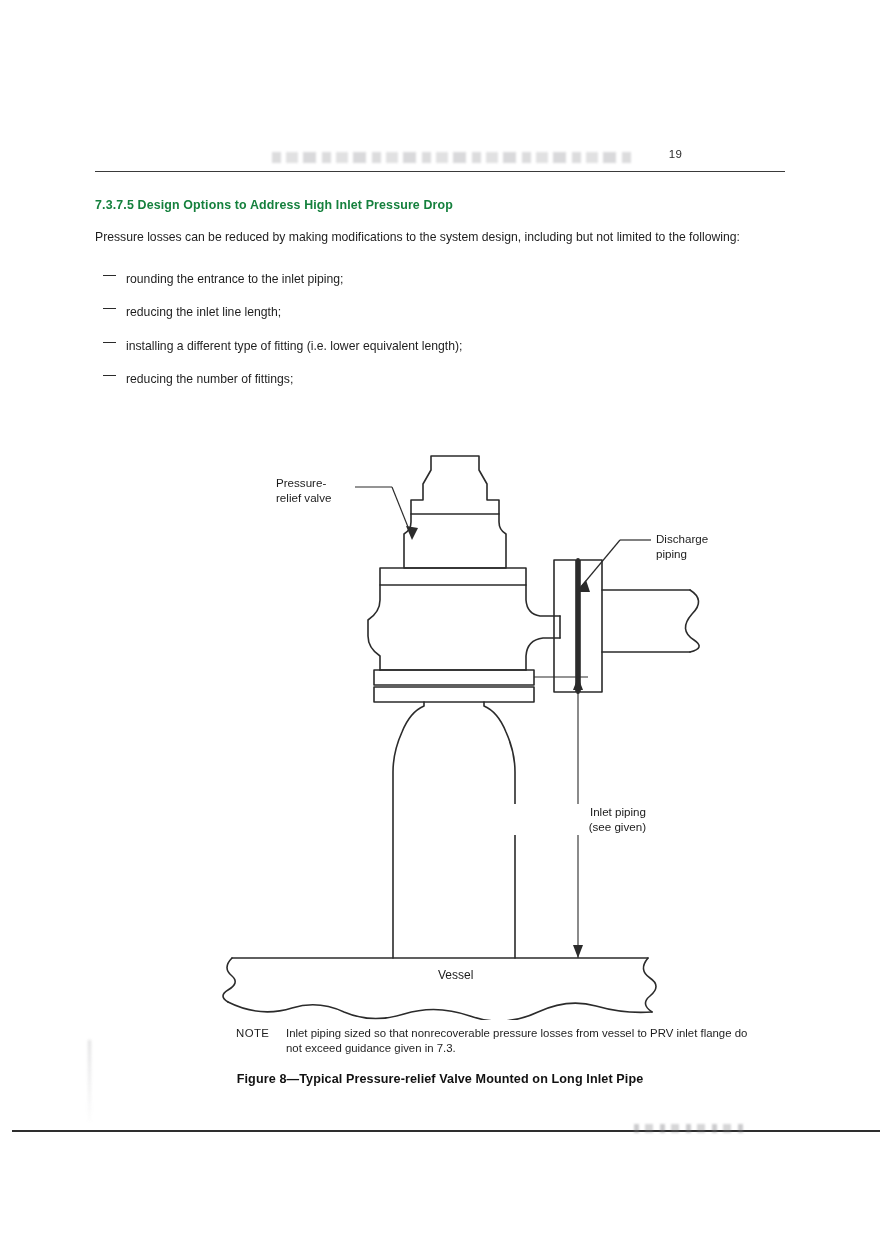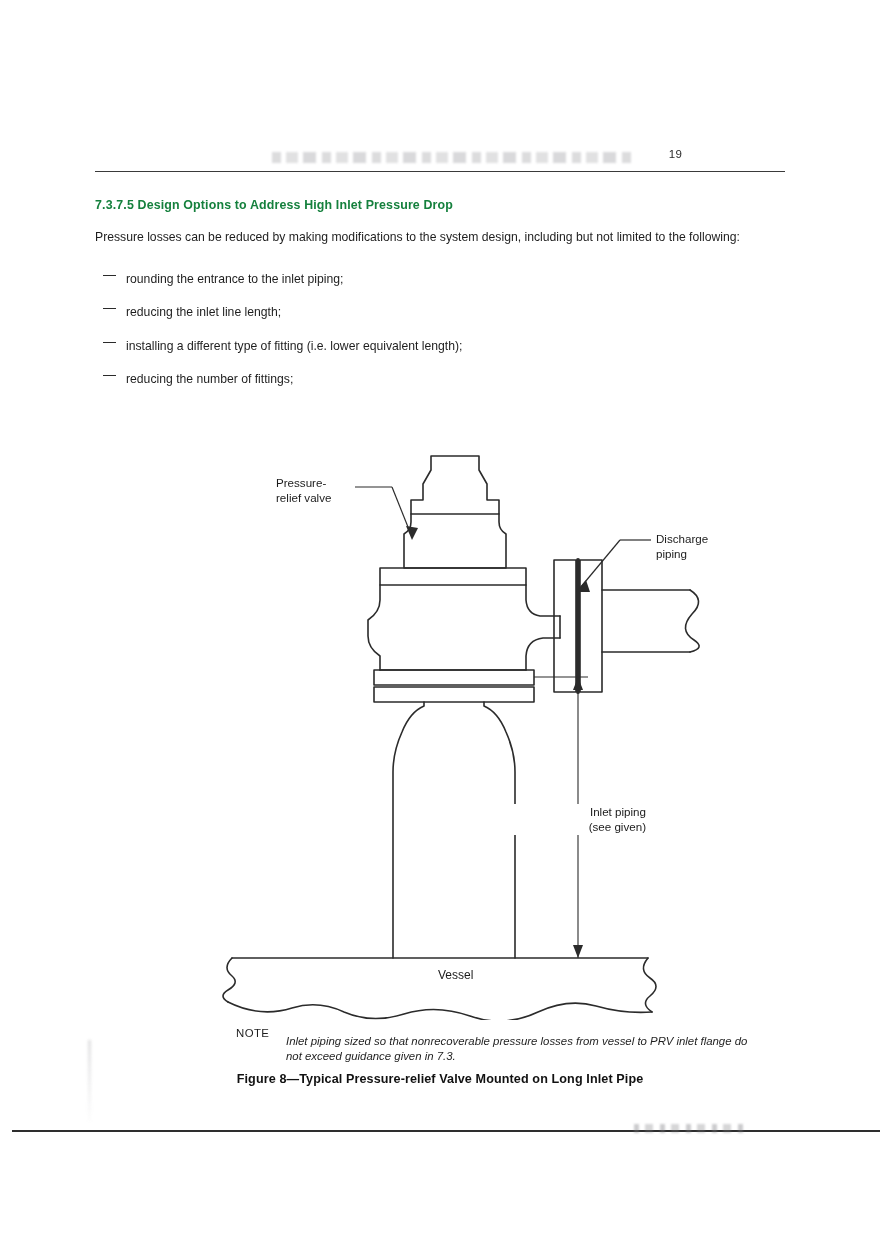--- a/index.html
+++ b/index.html
@@ -150,23 +150,22 @@
   .note-label {
     position: absolute;
     left: 0;
     top: 0;
     letter-spacing: 0.4px;
     margin-left: 12px;
   }
   .note-text {
     position: absolute;
     left: 62px;
-    top: 8px;
+    top: 0;
     width: 468px;
-    font-style: italic;
   }
   .figure-caption {
     position: absolute;
     left: 0;
     top: 1072px;
     width: 880px;
     text-align: center;
     font-size: 12.6px;
     font-weight: bold;
     color: #111111;

